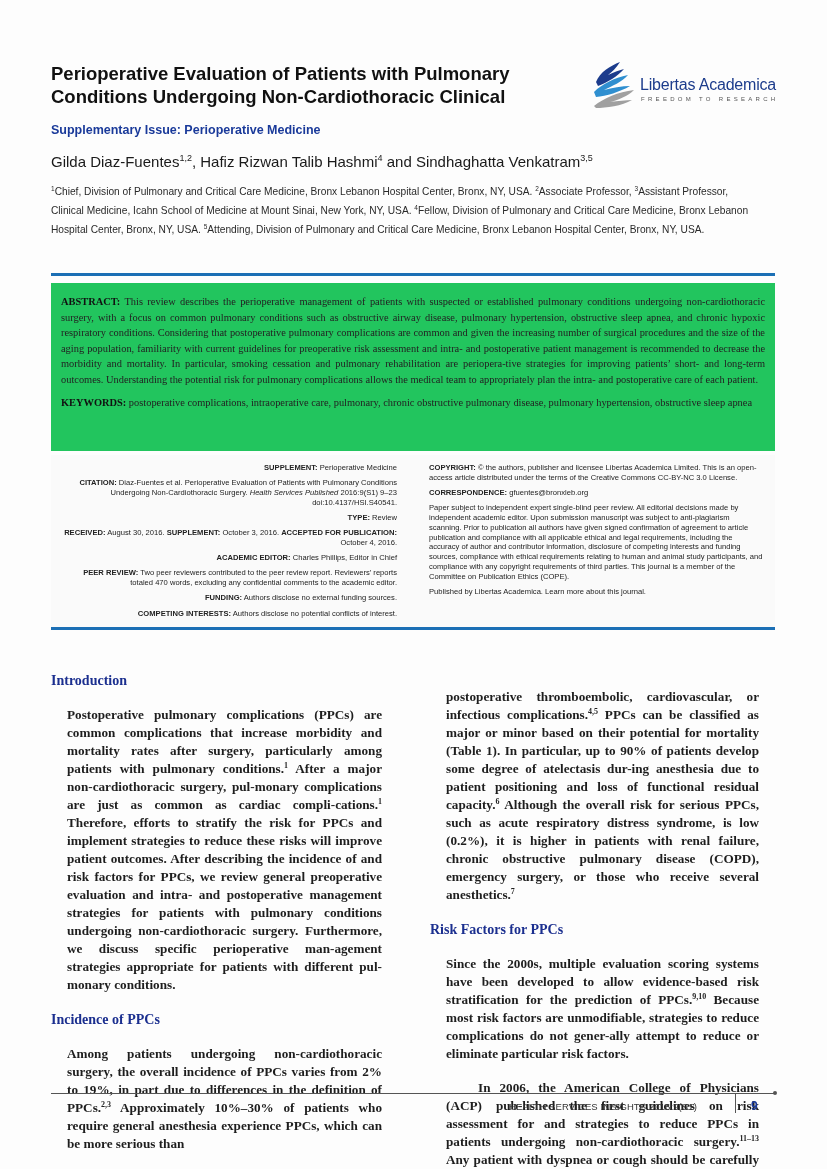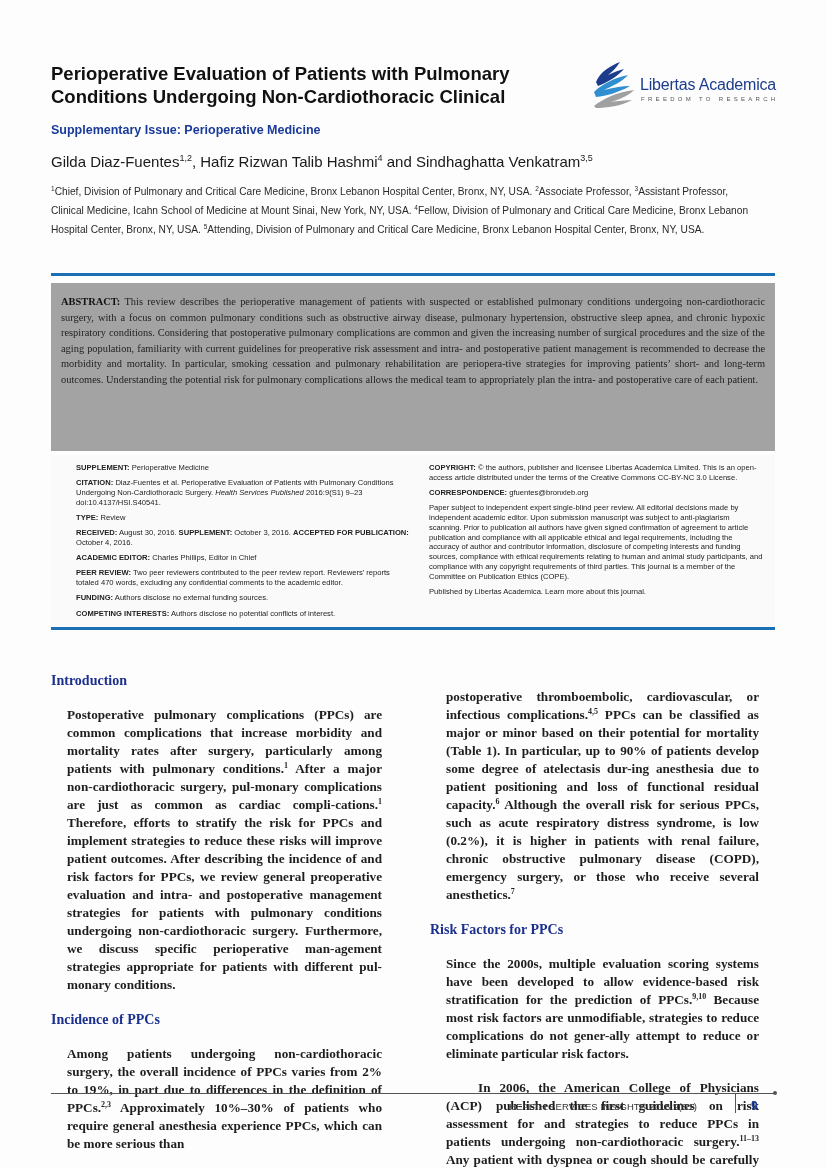--- a/index.html
+++ b/index.html
@@ -11,28 +11,28 @@
   .logo-tag { position:absolute; left:51px; top:36px; font-family:"Liberation Sans", sans-serif; font-size:6px; letter-spacing:3.3px; color:#555; }
 
   .supp { position:absolute; left:51px; top:123px; font-family:"Liberation Sans", sans-serif; font-weight:bold; font-size:12.5px; color:#1a3a9a; }
   .authors { position:absolute; left:51px; top:153px; font-family:"Liberation Sans", sans-serif; font-size:15px; color:#1a1a1a; }
   .authors sup { font-size:9px; }
   .affil { position:absolute; left:51px; top:181px; width:710px; font-family:"Liberation Sans", sans-serif; font-size:10.2px; line-height:15.4px; color:#2a2a2a; }
   .affil sup { font-size:6.5px; }
 
   .rule-blue { position:absolute; left:51px; height:3px; background:#1b6fb5; width:724px; }
 
-  .abstract-box { position:absolute; left:51px; top:283px; width:724px; height:168px; background:#a3a3a3; box-sizing:border-box; padding:11px 10px 0 10px; font-family:"Liberation Serif", serif; font-size:10.4px; line-height:15.6px; color:#222; text-align:justify; }
+  .abstract-box { position:absolute; left:51px; top:283px; width:724px; height:168px; background:#22c55e; box-sizing:border-box; padding:11px 10px 0 10px; font-family:"Liberation Serif", serif; font-size:10.4px; line-height:15.6px; color:#222; text-align:justify; }
   .abstract-box b { font-weight:bold; color:#111; }
   .abstract-box p { margin:0 0 7px 0; }
 
   .meta-col { position:absolute; top:463px; font-family:"Liberation Sans", sans-serif; font-size:7.6px; line-height:9.8px; color:#222; }
   .meta-col p { margin:0 0 5.4px 0; }
   .meta-col b { font-weight:bold; }
-  .meta-left { left:76px; width:335px; }
+  .meta-left { left:62px; width:335px;text-align:right; }
   .meta-right { left:429px; width:335px; }
   .meta-bg { position:absolute; left:51px; top:455px; width:724px; height:172px; background:#fafafa; }
 
   .col { position:absolute; font-family:"Liberation Serif", serif; font-size:13.2px; line-height:18px; color:#1e1e1e; text-align:justify; }
   .col p { margin:16px;font-weight:bold; }
   .col sup { font-size:8px; line-height:0; }
   .col-left { left:51px; width:347px; }
   .col-right { left:430px; width:345px; }
   .h2 { font-family:"Liberation Serif", serif; font-weight:bold; font-size:14px; color:#1b2f8f; margin:0; line-height:18px; }
   .indent { text-indent:32px; }
@@ -64,20 +64,21 @@
 <div class="supp">Supplementary Issue: Perioperative Medicine</div>
 
 <div class="authors" id="authors"><span>Gilda Diaz-Fuentes</span><sup>1,2</sup>, <span>Hafiz Rizwan Talib Hashmi</span><sup>4</sup> and <span>Sindhaghatta Venkatram</span><sup>3,5</sup></div>
 
 <div class="affil" id="affil"><sup>1</sup><span>Chief, Division of Pulmonary and Critical Care Medicine, Bronx Lebanon Hospital Center, Bronx, NY, USA. </span><sup>2</sup><span>Associate Professor, </span><sup>3</sup><span>Assistant Professor, Clinical Medicine, Icahn School of Medicine at Mount Sinai, New York, NY, USA. </span><sup>4</sup><span>Fellow, Division of Pulmonary and Critical Care Medicine, Bronx Lebanon Hospital Center, Bronx, NY, USA. </span><sup>5</sup><span>Attending, Division of Pulmonary and Critical Care Medicine, Bronx Lebanon Hospital Center, Bronx, NY, USA.</span></div>
 
 <div class="rule-blue" style="top:273px;"></div>
 
 <div class="abstract-box">
   <p><b>ABSTRACT:</b> <span>This review describes the perioperative management of patients with suspected or established pulmonary conditions undergoing non-cardiothoracic surgery, with a focus on common pulmonary conditions such as obstructive airway disease, pulmonary hypertension, obstructive sleep apnea, and chronic hypoxic respiratory conditions. Considering that postoperative pulmonary complications are common and given the increasing number of surgical procedures and the size of the aging population, familiarity with current guidelines for preoperative risk assessment and intra- and postoperative patient management is recommended to decrease the morbidity and mortality. In particular, smoking cessation and pulmonary rehabilitation are periopera-tive strategies for improving patients’ short- and long-term outcomes. Understanding the potential risk for pulmonary complications allows the medical team to appropriately plan the intra- and postoperative care of each patient.</span></p>
+  <p><b>KEYWORDS:</b> <span>postoperative complications, intraoperative care, pulmonary, chronic obstructive pulmonary disease, pulmonary hypertension, obstructive sleep apnea</span></p>
 </div>
 
 <div class="meta-bg"></div>
 <div class="meta-col meta-left">
   <p><b>SUPPLEMENT:</b><span> Perioperative Medicine</span></p>
   <p><b>CITATION:</b><span> Diaz-Fuentes et al. Perioperative Evaluation of Patients with Pulmonary Conditions Undergoing Non-Cardiothoracic Surgery. </span><i>Health Services Published</i><span> 2016:9(S1) 9–23 doi:10.4137/HSI.S40541.</span></p>
   <p><b>TYPE:</b><span> Review</span></p>
   <p><b>RECEIVED:</b><span> August 30, 2016. </span><b>SUPPLEMENT:</b><span> October 3, 2016. </span><b>ACCEPTED FOR PUBLICATION:</b><span> October 4, 2016.</span></p>
   <p><b>ACADEMIC EDITOR:</b><span> Charles Phillips, Editor in Chief</span></p>
   <p><b>PEER REVIEW:</b><span> Two peer reviewers contributed to the peer review report. Reviewers’ reports totaled 470 words, excluding any confidential comments to the academic editor.</span></p>

